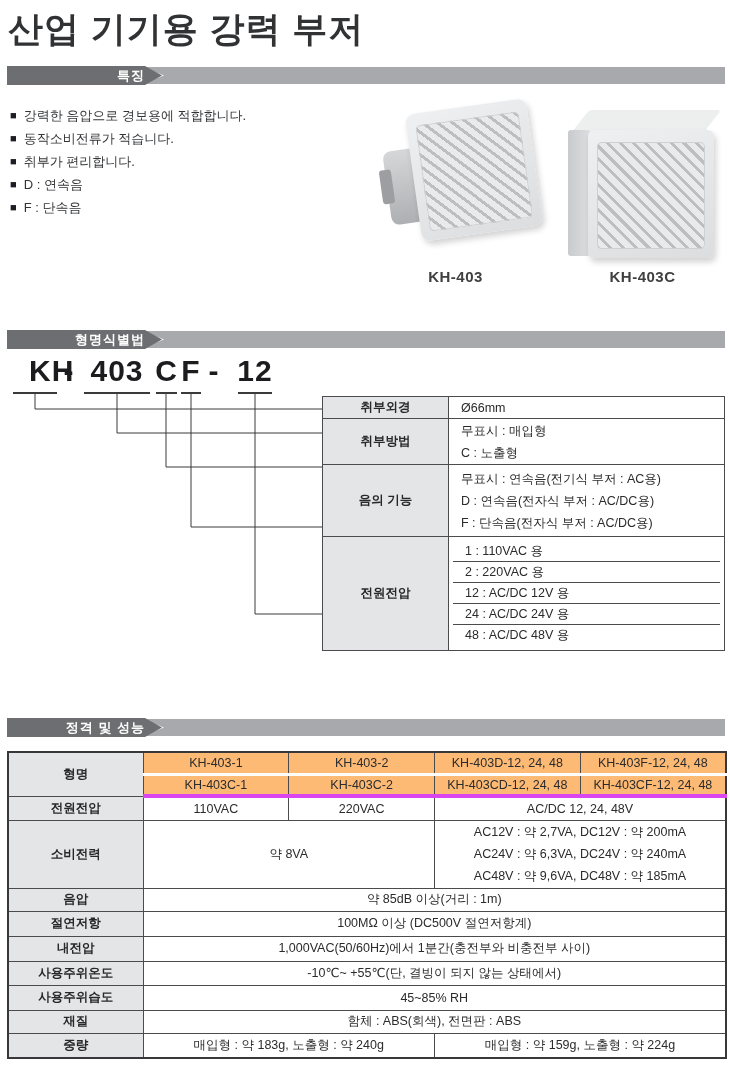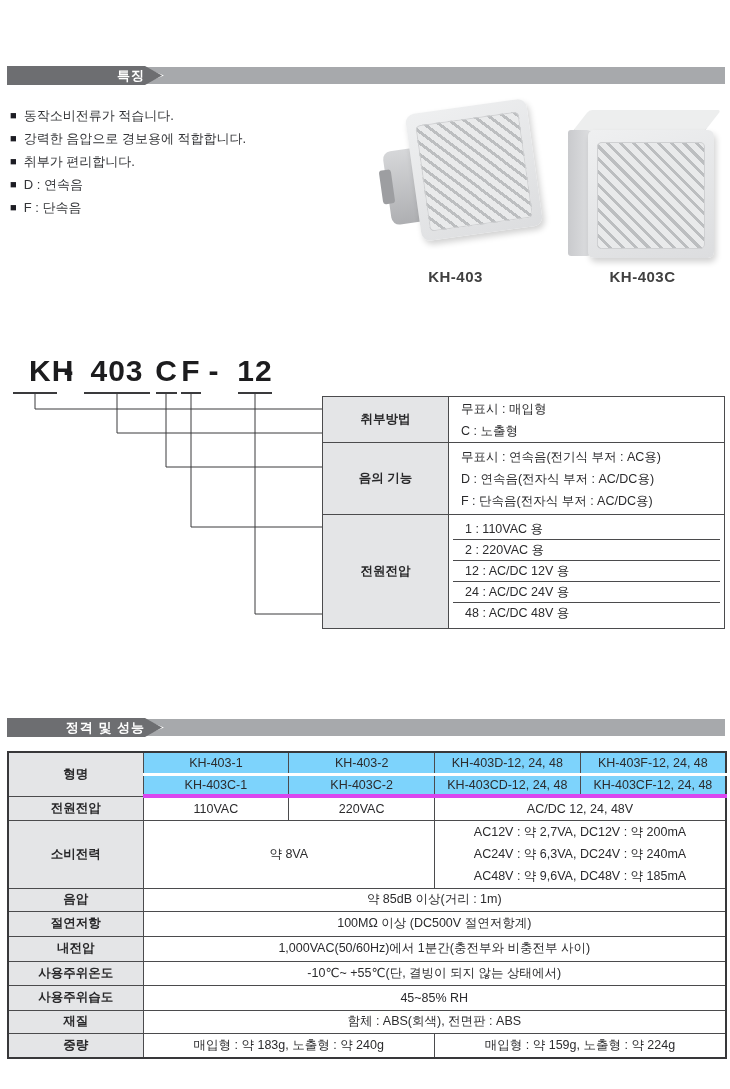--- a/index.html
+++ b/index.html
@@ -101,40 +101,41 @@
   .brand{ font-family:"DejaVu Serif","Liberation Serif",serif; font-weight:bold; font-size:15px; color:#2a2a2c; }
   .brand-mark{ font-size:8px; vertical-align:7px; font-weight:bold; }
 
   
   .stable{
     position:absolute; left:7px; top:751px; width:718px;
     border-collapse:collapse; table-layout:fixed; font-size:12.5px;
   }
   .stable td{ border:1px solid #4b4b4d; text-align:center; vertical-align:middle; color:#2b2b2d; background:#fff; }
   .stable td.lbl{ background:#e4e5e7; font-weight:bold; color:#28282a; }
-  .stable td.model{ background:#7dd3fc;margin-top:24px; }
+  .stable td.model{ background:#fdba74;margin-top:24px; }
   .stable tr.mrow1 td.model{ border-bottom:3px solid #ffffff; }
   .stable tr.mrow2 td{ border-bottom:4px solid #d946ef; }
   .stable .plines div{ line-height:22px; white-space:nowrap; }
   .stable{ border:2px solid #38383a; }
 </style>
 </head>
 <body>
 
 <div class="page">
 
+  <div class="page-title">산업 기기용 강력 부저</div>
 
   <div class="banner" style="top:66px;">
     <div class="bar"></div>
     <div class="label-block">특징</div>
   </div>
 
   <div class="features">
+    <div class="feature-item"><span class="sq">■</span><span>강력한 음압으로 경보용에 적합합니다.</span></div>
     <div class="feature-item"><span class="sq">■</span><span>동작소비전류가 적습니다.</span></div>
-    <div class="feature-item"><span class="sq">■</span><span>강력한 음압으로 경보용에 적합합니다.</span></div>
     <div class="feature-item"><span class="sq">■</span><span>취부가 편리합니다.</span></div>
     <div class="feature-item"><span class="sq">■</span><span>D : 연속음</span></div>
     <div class="feature-item"><span class="sq">■</span><span>F : 단속음</span></div>
   </div>
 
   <div class="prod prod1">
     <div class="barrel"></div>
     <div class="face">
         <div class="grille"></div>
       </div>
@@ -142,20 +143,24 @@
   <div class="prod prod2">
     <div class="box-top"></div>
     <div class="box-side"></div>
     <div class="face">
         <div class="grille"></div>
       </div>
   </div>
   <div class="prod-label p1">KH-403</div>
   <div class="prod-label p2">KH-403C</div>
 
+  <div class="banner" style="top:330px;">
+    <div class="bar"></div>
+    <div class="label-block">형명식별법</div>
+  </div>
 
   <div class="model-code">
     <span style="left:13px;  width:44px;margin-left:16px;">KH</span>
     <span style="left:58px;  width:22px;">-</span>
     <span style="left:84px;  width:66px;">403</span>
     <span style="left:154px; width:25px;">C</span>
     <span style="left:179px; width:24px;">F</span>
     <span style="left:203px; width:22px;">-</span>
     <span style="left:235px; width:40px;">12</span>
   </div>
@@ -168,20 +173,24 @@
   <svg class="connector-svg">
     <polyline points="35,394 35,409 323,409" fill="none" stroke="#3a3a3c" stroke-width="1"></polyline>
     <polyline points="117,394 117,433 323,433" fill="none" stroke="#3a3a3c" stroke-width="1"></polyline>
     <polyline points="166,394 166,467 323,467" fill="none" stroke="#3a3a3c" stroke-width="1"></polyline>
     <polyline points="191,394 191,527 323,527" fill="none" stroke="#3a3a3c" stroke-width="1"></polyline>
     <polyline points="255,394 255,614 323,614" fill="none" stroke="#3a3a3c" stroke-width="1"></polyline>
   </svg>
 
   <table class="ntable">
     <tbody>
+    <tr style="height:22px;">
+      <td class="lbl">취부외경</td>
+      <td class="val">Ø66mm</td>
+    </tr>
     <tr style="height:46px;">
       <td class="lbl">취부방법</td>
       <td class="val">
         <div class="ln">무표시 : 매입형</div>
         <div class="ln">C : 노출형</div>
       </td>
     </tr>
     <tr style="height:72px;">
       <td class="lbl">음의 기능</td>
       <td class="val">

